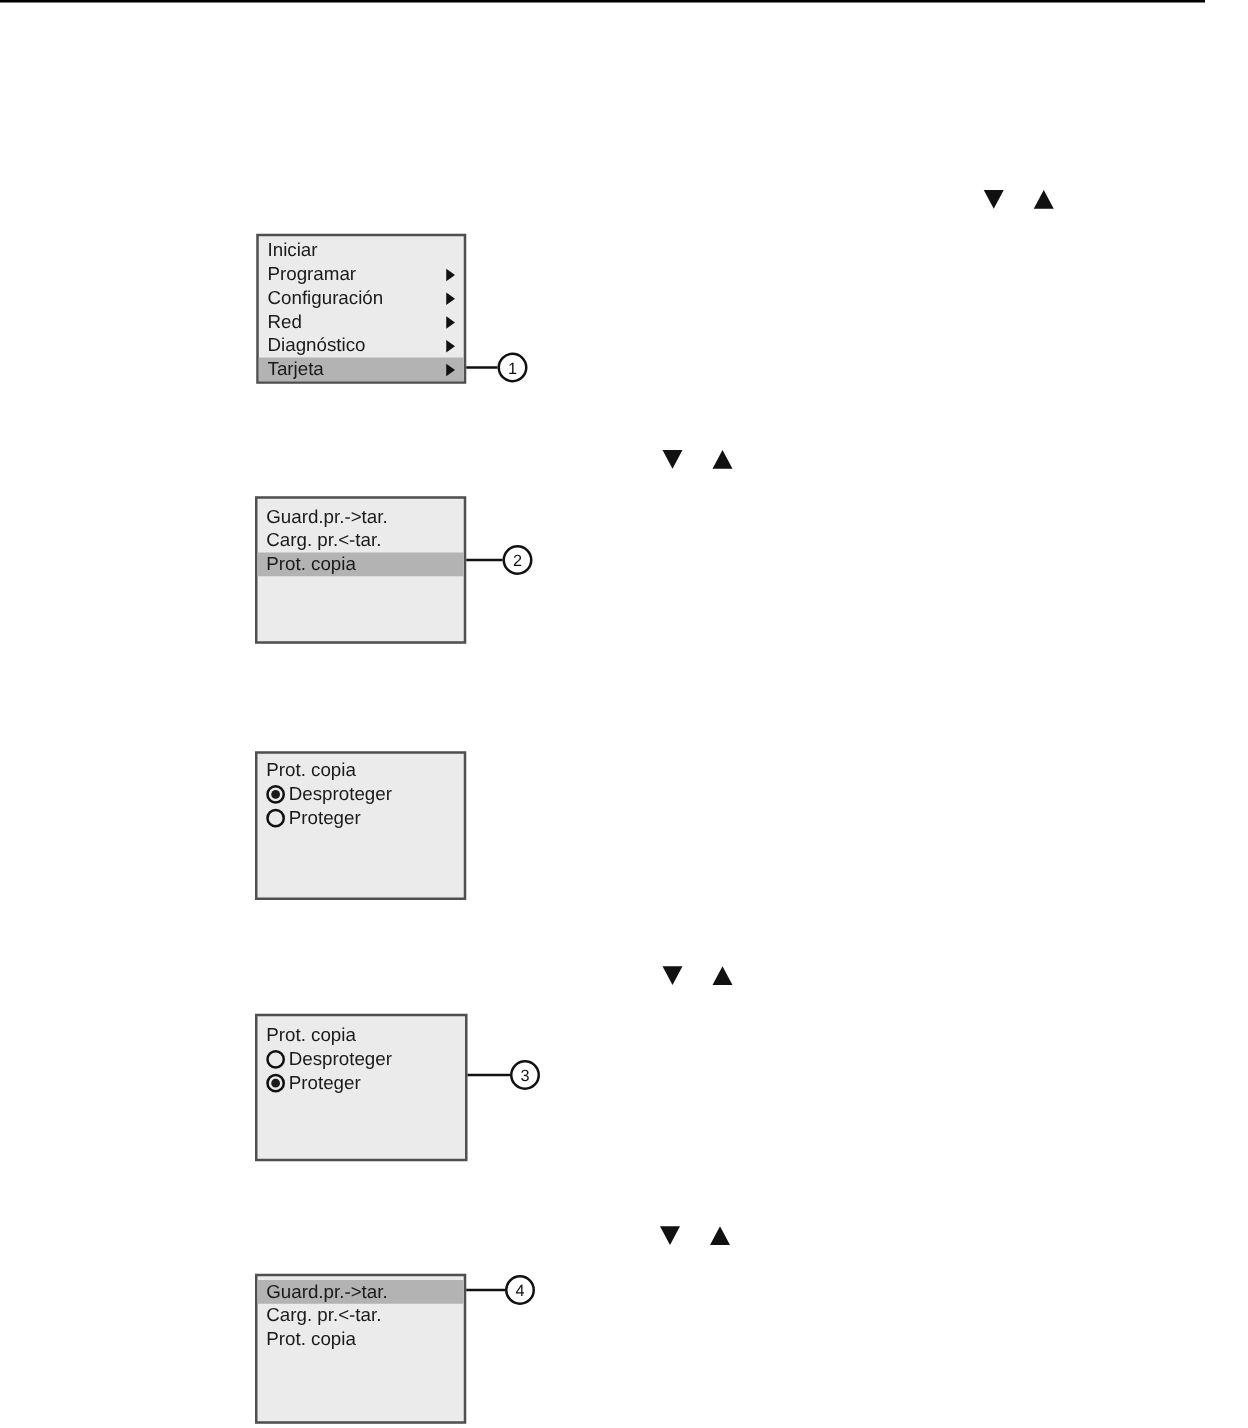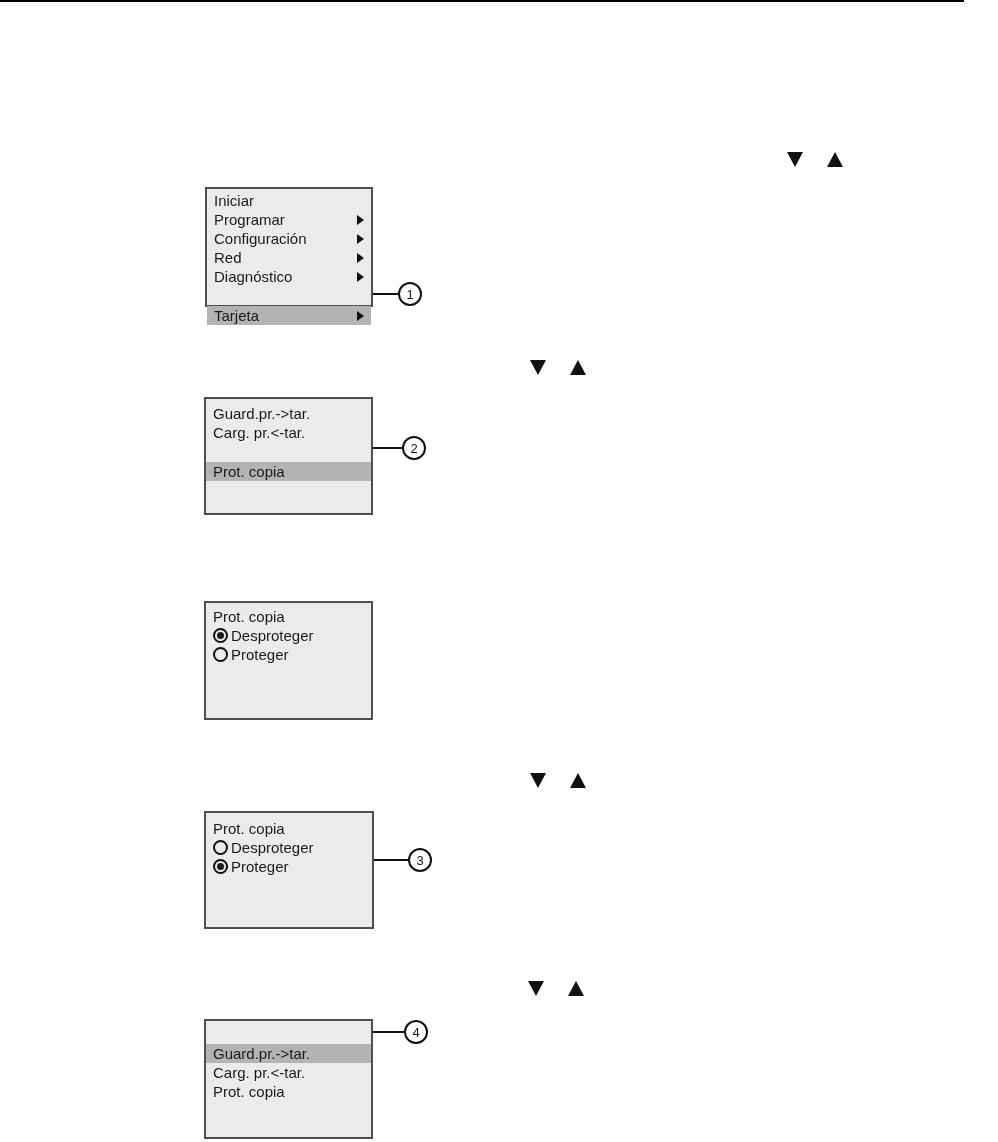--- a/index.html
+++ b/index.html
@@ -28,21 +28,21 @@
   .s1 { left:205px; top:187px; width:168px; height:120px; padding-top:2px; }
   .s2 { left:204px; top:397px; width:169px; height:118px; padding-top:5px; }
   .s3 { left:204px; top:601px; width:169px; height:119px; padding-top:4px; }
   .s4 { left:204px; top:811px; width:170px; height:118px; padding-top:6px; }
   .s5 { left:204px; top:1019px; width:169px; height:120px; padding-top:3px; }
 
   .row {
     height:19px; display:flex; align-items:center;
     padding:0 7px 0 7px; box-sizing:border-box; white-space:nowrap;
   }
-  .row.hl { background:#b3b3b3;margin-top:20px; }
+  .row.hl { background:#b3b3b3; }
   .sub { margin-left:auto; width:0; height:0;
     border-top:5px solid transparent; border-bottom:5px solid transparent;
     border-left:7px solid #111; }
 
   
   .radio {
     box-sizing:border-box; width:15px; height:15px; border:2px solid #111;
     border-radius:50%; margin-right:3px; flex:0 0 auto;
     display:flex; align-items:center; justify-content:center;
   }

